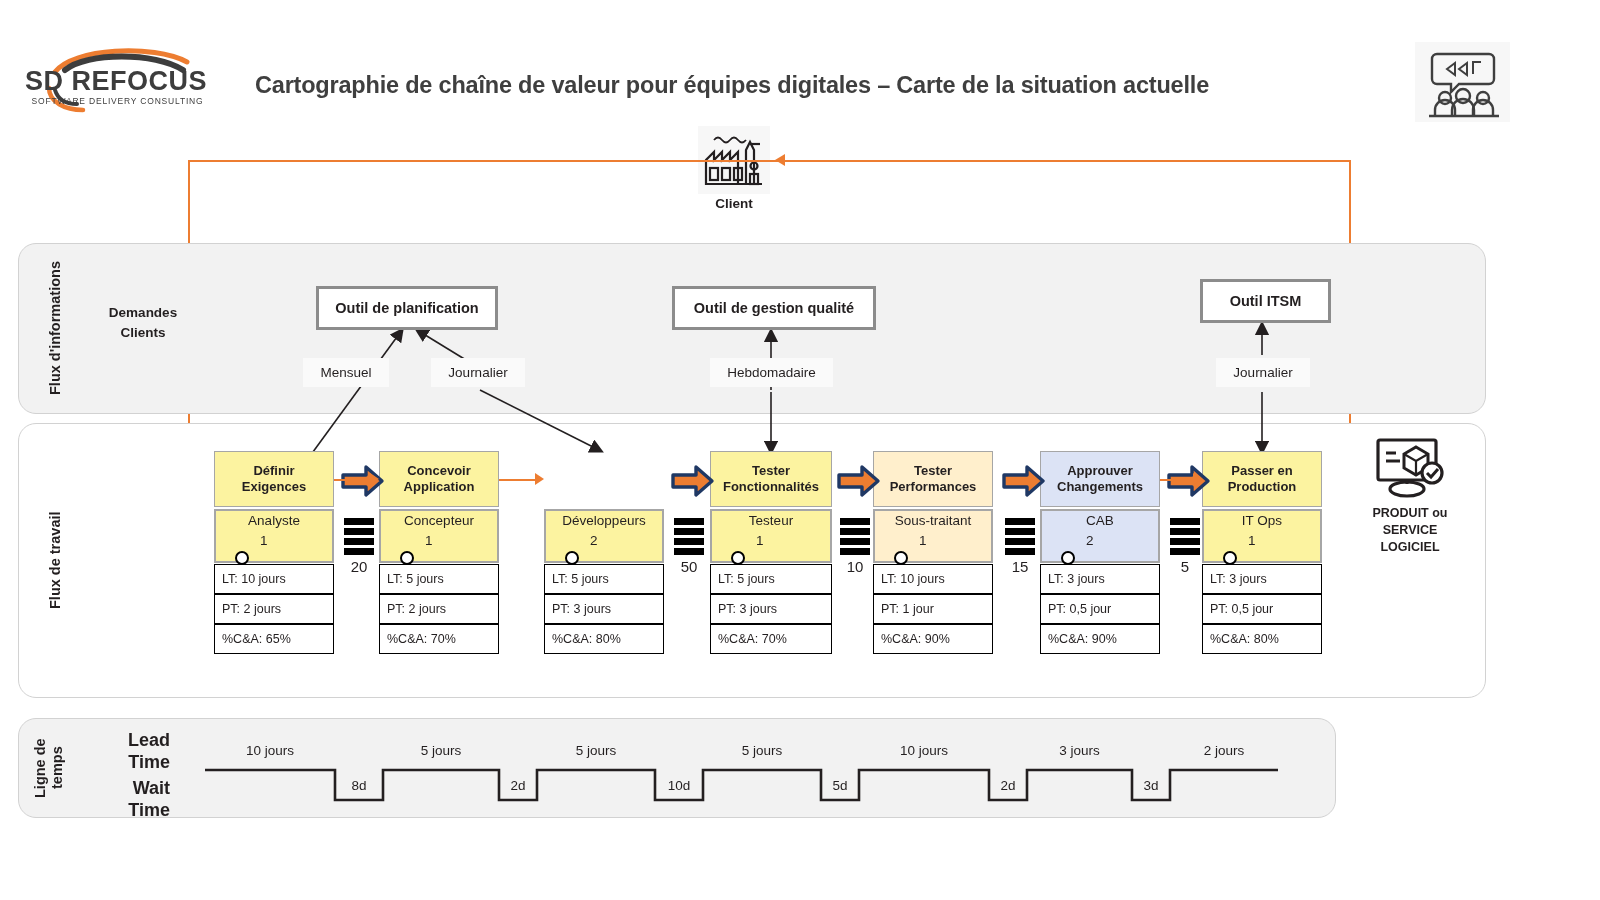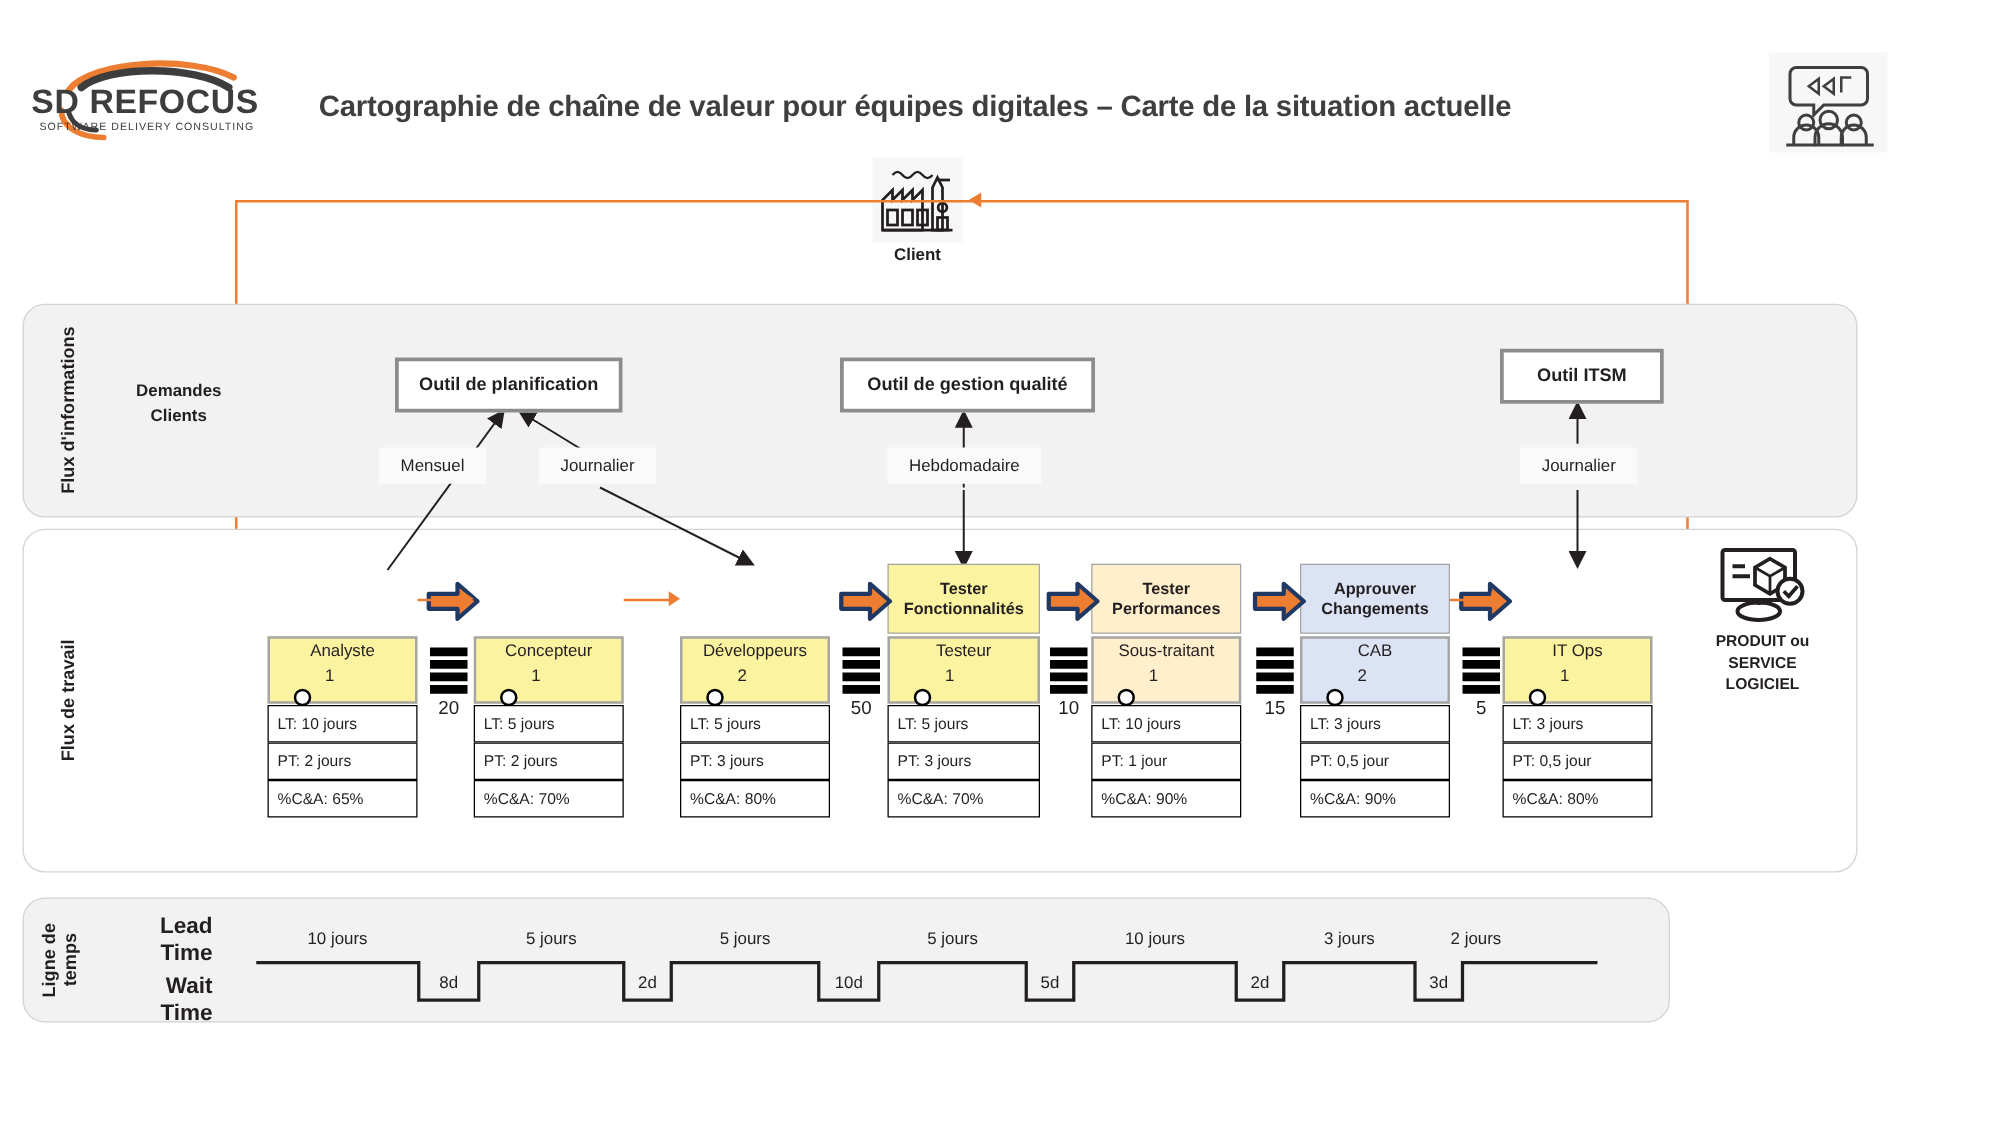--- a/index.html
+++ b/index.html
@@ -172,36 +172,38 @@
   </div>
 <div id="freqs-layer">
     <div class="abs freq" style="left: 303px; top: 358px; width: 86px; height: 29px;">Mensuel</div>
     <div class="abs freq" style="left: 431px; top: 358px; width: 94px; height: 29px;">Journalier</div>
     <div class="abs freq" style="left: 710px; top: 358px; width: 123px; height: 29px;">Hebdomadaire</div>
     <div class="abs freq" style="left: 1216px; top: 358px; width: 94px; height: 29px;">Journalier</div>
   </div>
 
 <div id="proc-layer">
     <div class="proc" style="left: 214px; top: 451px; width: 120px; height: 203px;">
+      <div class="head" style="background: rgb(252, 243, 160);">Définir<br>Exigences</div>
       <div class="role" style="background: rgb(252, 243, 160);">
         <div class="rname">Analyste</div>
         <div style="position: absolute; left: 14px; top: 20px; width: 24px; height: 22px;">
           <svg class="op-ico" viewBox="0 0 24 22">
             <circle cx="12" cy="7" r="6" fill="#fff" stroke="#000" stroke-width="2"></circle>
             <path d="M2 14 q10 9 20 0" fill="none" stroke="#000" stroke-width="2.6"></path>
             <path d="M2 14 l-1 4 M22 14 l1 4" stroke="#000" stroke-width="2.2"></path>
           </svg>
         </div>
         <div class="rcnt" style="left: 44px;">1</div>
       </div>
       <div class="metric m0">LT: 10 jours</div>
       <div class="metric m1">PT: 2 jours</div>
       <div class="metric m2">%C&amp;A: 65%</div>
     </div>
     <div class="proc" style="left: 379px; top: 451px; width: 120px; height: 203px;">
+      <div class="head" style="background: rgb(252, 243, 160);">Concevoir<br>Application</div>
       <div class="role" style="background: rgb(252, 243, 160);">
         <div class="rname">Concepteur</div>
         <div style="position: absolute; left: 14px; top: 20px; width: 24px; height: 22px;">
           <svg class="op-ico" viewBox="0 0 24 22">
             <circle cx="12" cy="7" r="6" fill="#fff" stroke="#000" stroke-width="2"></circle>
             <path d="M2 14 q10 9 20 0" fill="none" stroke="#000" stroke-width="2.6"></path>
             <path d="M2 14 l-1 4 M22 14 l1 4" stroke="#000" stroke-width="2.2"></path>
           </svg>
         </div>
         <div class="rcnt" style="left: 44px;">1</div>
@@ -271,20 +273,21 @@
             <path d="M2 14 l-1 4 M22 14 l1 4" stroke="#000" stroke-width="2.2"></path>
           </svg>
         </div>
         <div class="rcnt" style="left: 44px;">2</div>
       </div>
       <div class="metric m0">LT: 3 jours</div>
       <div class="metric m1">PT: 0,5 jour</div>
       <div class="metric m2">%C&amp;A: 90%</div>
     </div>
     <div class="proc" style="left: 1202px; top: 451px; width: 120px; height: 203px;">
+      <div class="head" style="background: rgb(252, 243, 160);">Passer en<br>Production</div>
       <div class="role" style="background: rgb(252, 243, 160);">
         <div class="rname">IT Ops</div>
         <div style="position: absolute; left: 14px; top: 20px; width: 24px; height: 22px;">
           <svg class="op-ico" viewBox="0 0 24 22">
             <circle cx="12" cy="7" r="6" fill="#fff" stroke="#000" stroke-width="2"></circle>
             <path d="M2 14 q10 9 20 0" fill="none" stroke="#000" stroke-width="2.6"></path>
             <path d="M2 14 l-1 4 M22 14 l1 4" stroke="#000" stroke-width="2.2"></path>
           </svg>
         </div>
         <div class="rcnt" style="left: 44px;">1</div>
@@ -382,14 +385,14 @@
     <div class="abs tl-val" style="left: 396px; top: 743px; width: 90px;">5 jours</div>
     <div class="abs tl-val" style="left: 493px; top: 778px; width: 50px;">2d</div>
     <div class="abs tl-val" style="left: 551px; top: 743px; width: 90px;">5 jours</div>
     <div class="abs tl-val" style="left: 654px; top: 778px; width: 50px;">10d</div>
     <div class="abs tl-val" style="left: 717px; top: 743px; width: 90px;">5 jours</div>
     <div class="abs tl-val" style="left: 815px; top: 778px; width: 50px;">5d</div>
     <div class="abs tl-val" style="left: 879px; top: 743px; width: 90px;">10 jours</div>
     <div class="abs tl-val" style="left: 983px; top: 778px; width: 50px;">2d</div>
     <div class="abs tl-val" style="left: 1034.5px; top: 743px; width: 90px;">3 jours</div>
     <div class="abs tl-val" style="left: 1126px; top: 778px; width: 50px;">3d</div>
-    <div class="abs tl-val" style="left: 1111px; top: 743px; width: 90px; text-align: right;">2 jours</div>
+    <div class="abs tl-val" style="left: 1179px; top: 743px; width: 90px;">2 jours</div>
   </div>
 
 </body></html>

